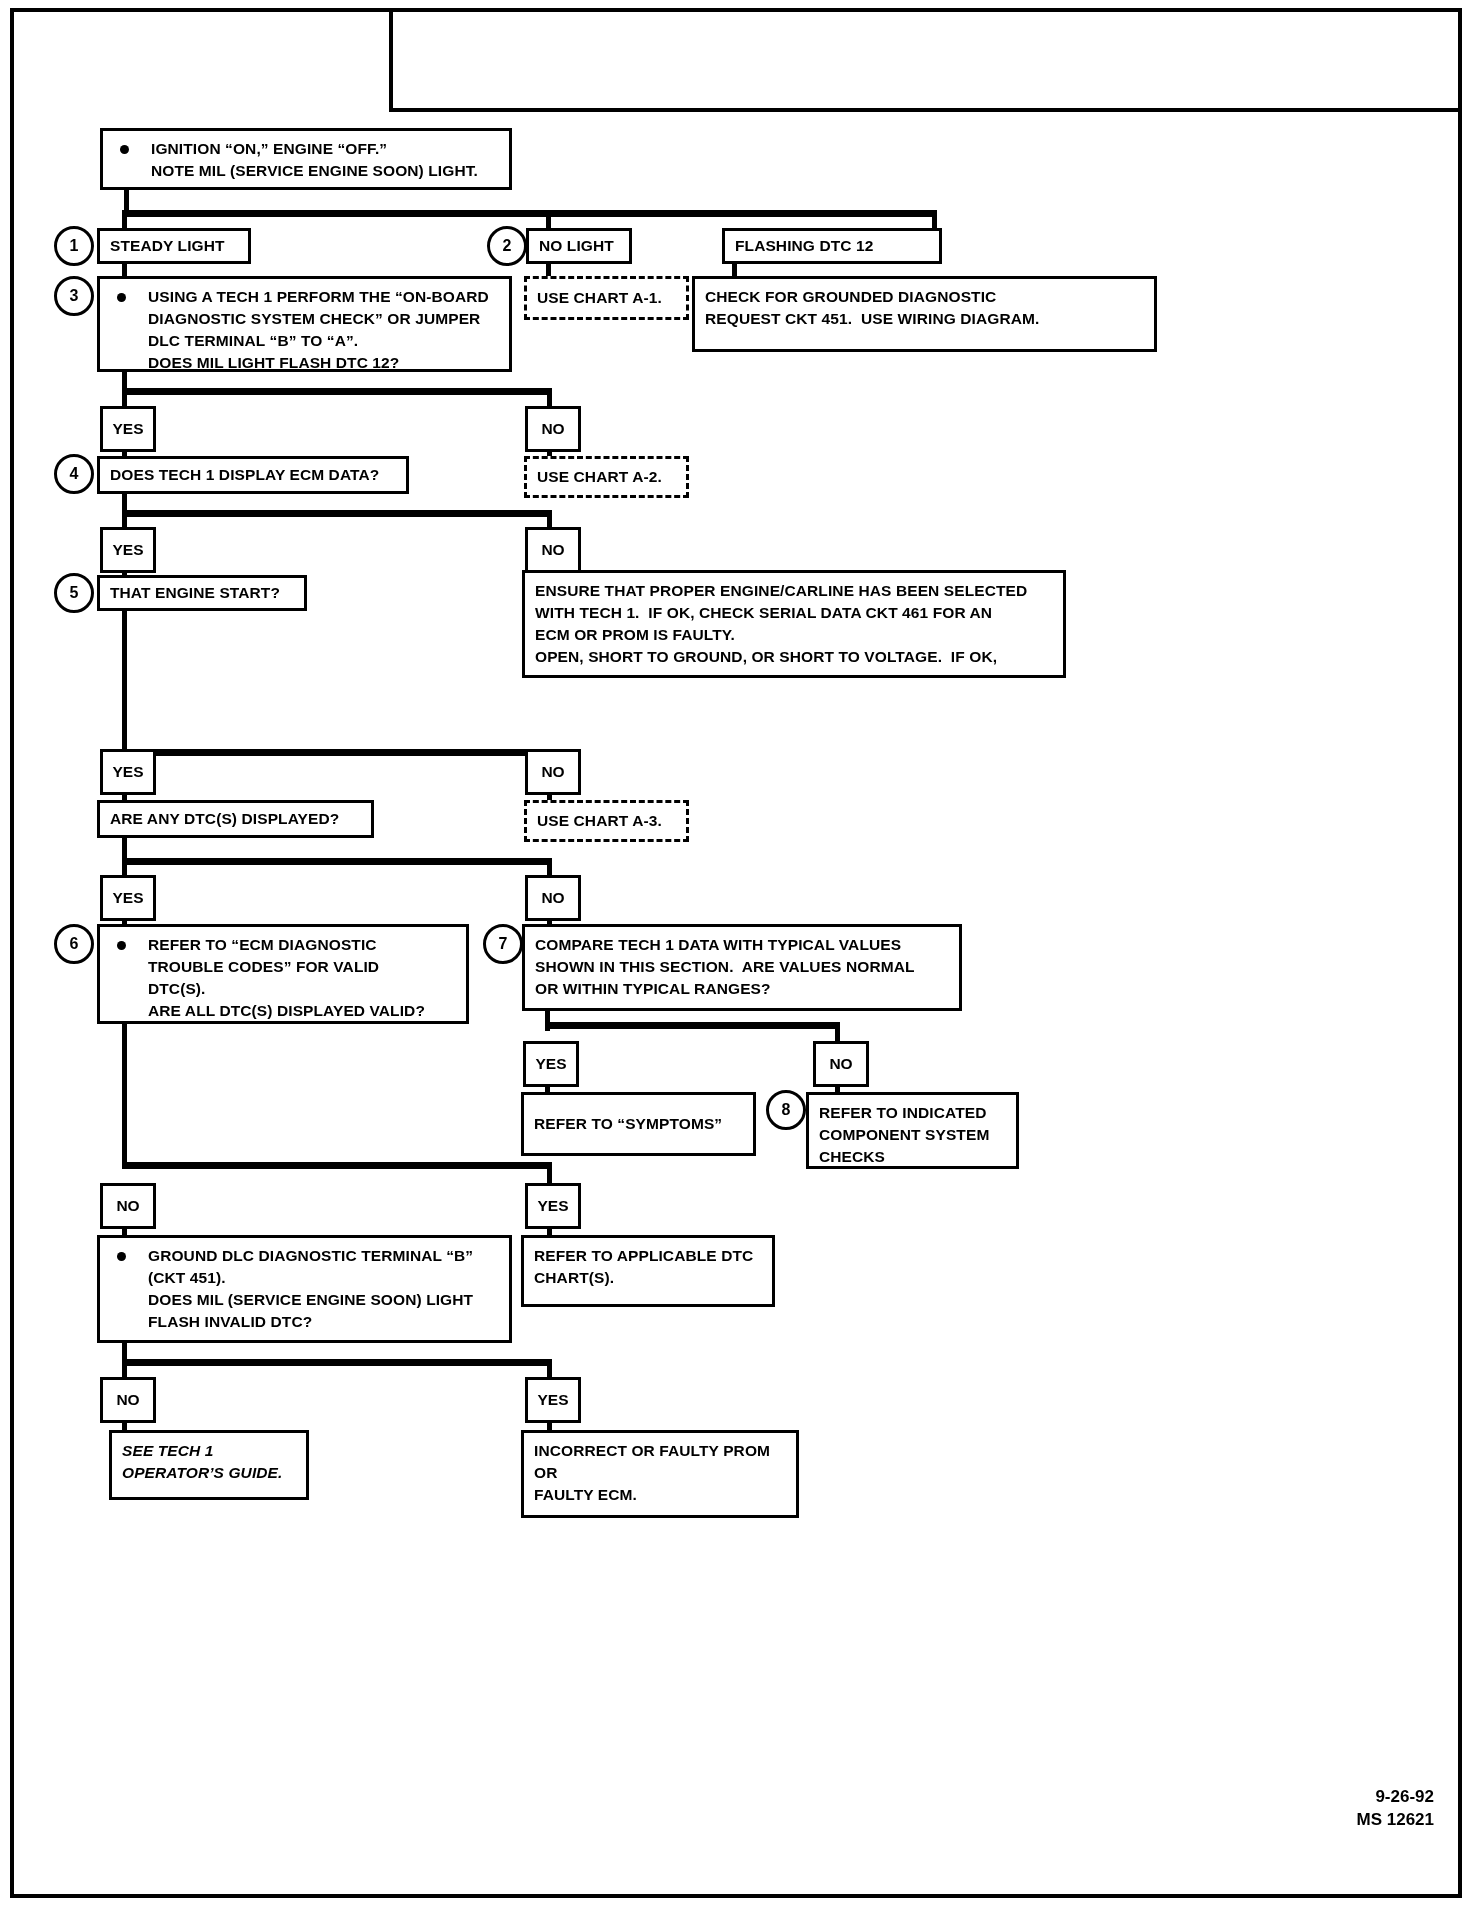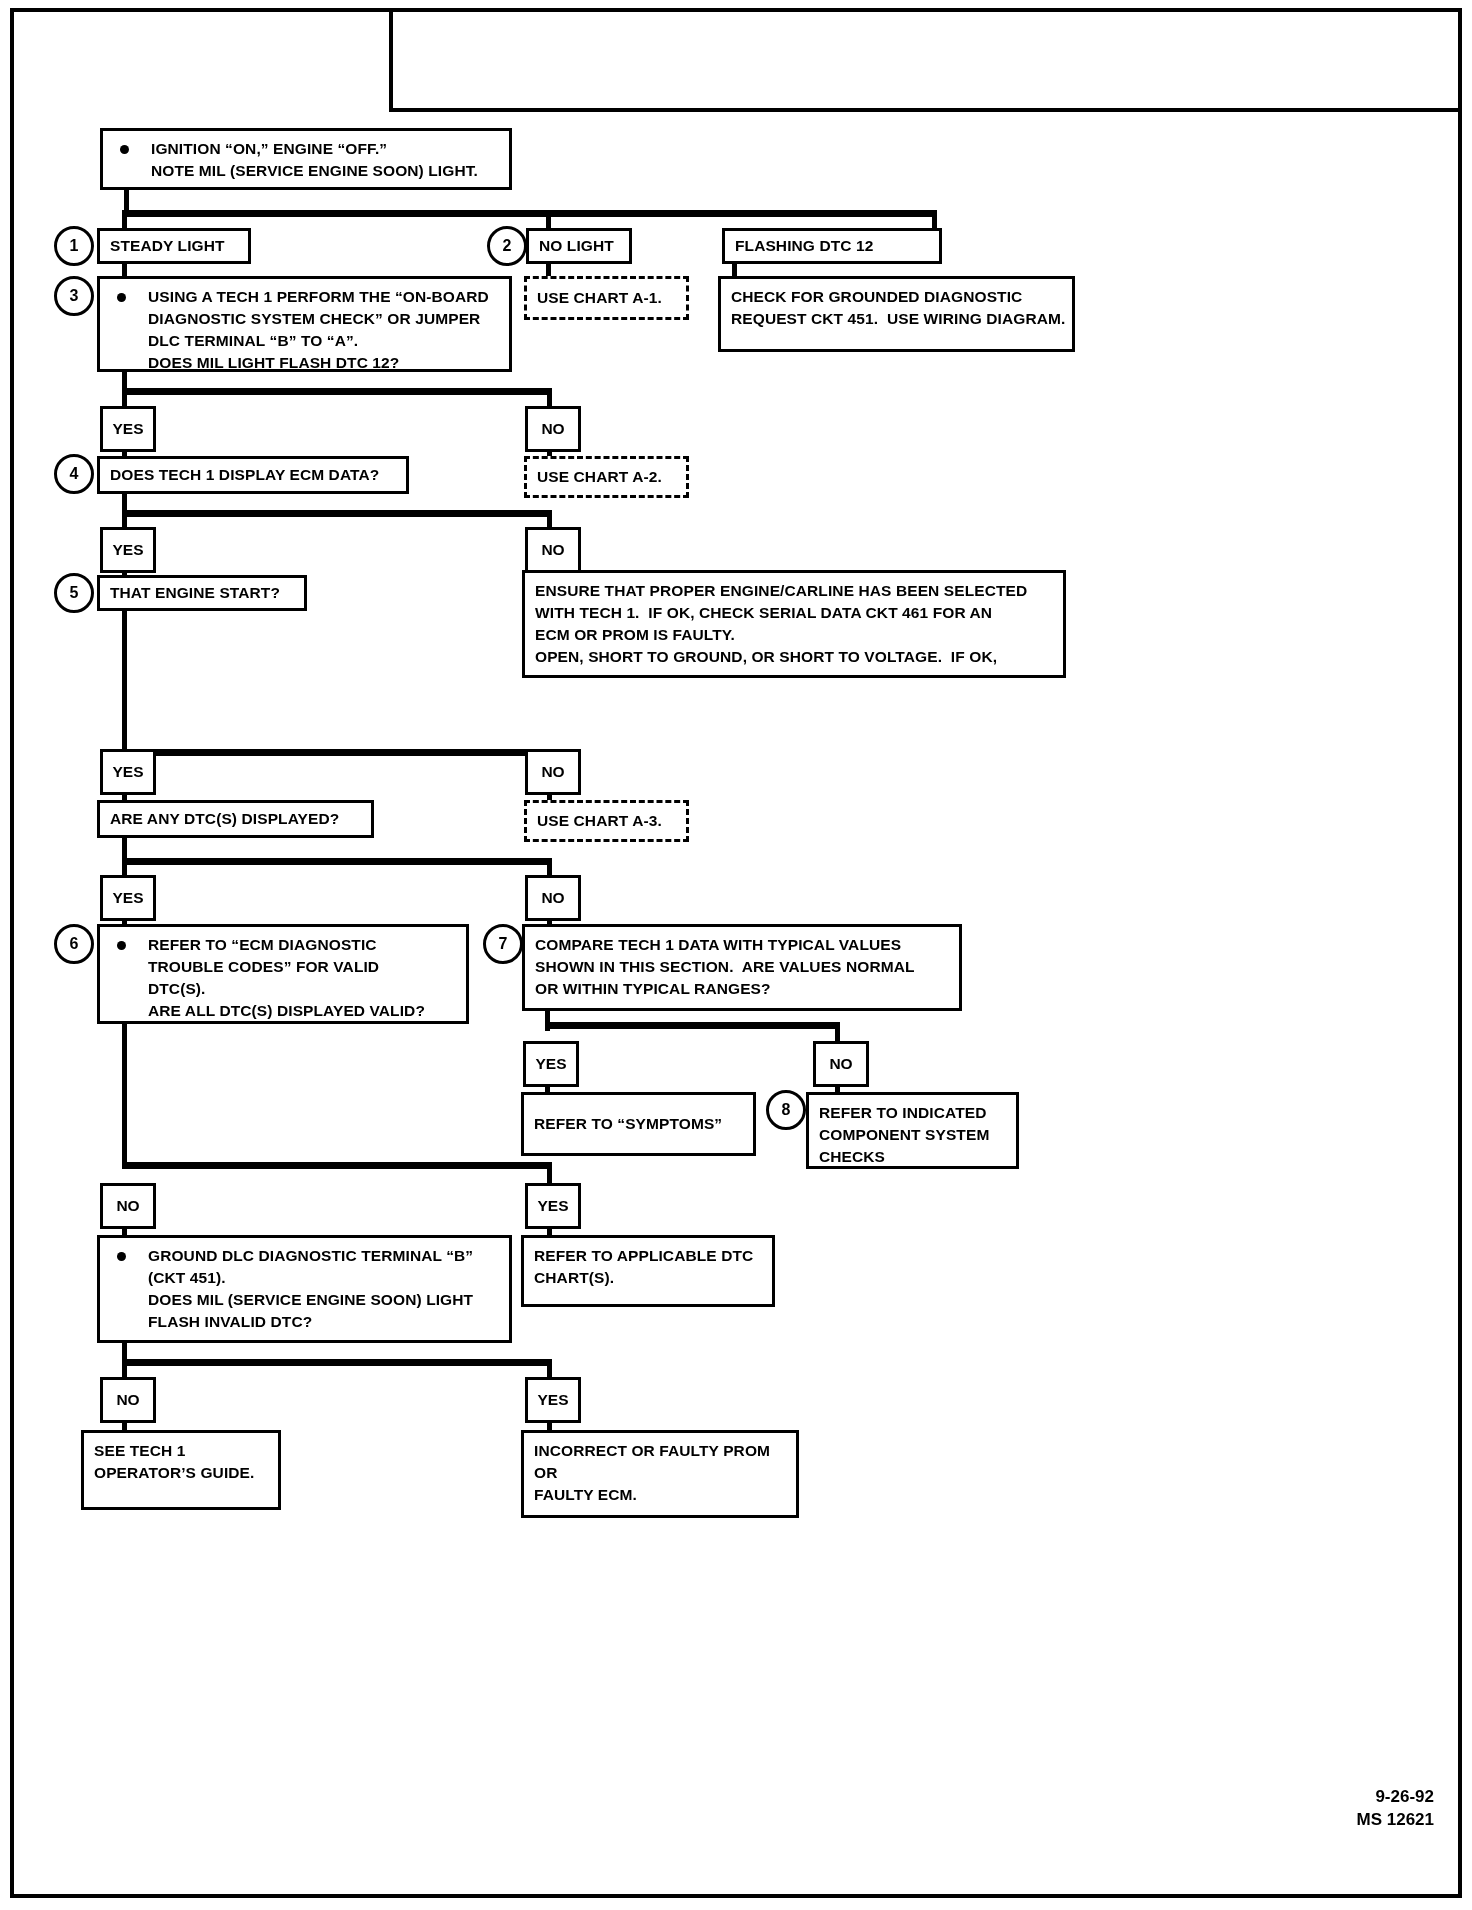--- a/index.html
+++ b/index.html
@@ -204,21 +204,21 @@
       <span class="ln">DIAGNOSTIC SYSTEM CHECK” OR JUMPER</span>
       <span class="ln">DLC TERMINAL “B” TO “A”.</span>
       <span class="ln">DOES MIL LIGHT FLASH DTC 12?</span>
     </span>
   </div>
 
   <div class="box dashed vcenter" style="left:524px; top:276px; width:165px; height:44px;">
     <span class="ln">USE CHART A-1.</span>
   </div>
 
-  <div class="box" style="left:718px; top:276px; width:357px; height:76px;">
+  <div class="box" style="left:692px; top:276px; width:465px; height:76px;">
     <span class="lines">
       <span class="ln">CHECK FOR GROUNDED DIAGNOSTIC</span>
       <span class="ln">REQUEST CKT 451.  USE WIRING DIAGRAM.</span>
     </span>
   </div>
 
   <div class="v" style="left:122px; top:370px; height:25px;"></div>
   <div class="h" style="left:122px; top:388px; width:430px;"></div>
   <div class="v" style="left:122px; top:388px; height:22px;"></div>
   <div class="v" style="left:547px; top:388px; height:22px;"></div>
@@ -364,21 +364,21 @@
   <div class="h" style="left:122px; top:1359px; width:430px;"></div>
   <div class="v" style="left:122px; top:1359px; height:22px;"></div>
   <div class="v" style="left:547px; top:1359px; height:22px;"></div>
 
   <div class="chip" style="left:100px; top:1377px;">NO</div>
   <div class="chip" style="left:525px; top:1377px;">YES</div>
 
   <div class="v" style="left:122px; top:1421px; height:12px;"></div>
   <div class="v" style="left:547px; top:1421px; height:12px;"></div>
 
-  <div class="box" style="left:81px; top:1430px; width:200px; height:80px;">
+  <div class="box" style="left:109px; top:1430px; width:200px; height:70px;font-style:italic;">
     <span class="lines">
       <span class="ln">SEE TECH 1</span>
       <span class="ln">OPERATOR’S GUIDE.</span>
     </span>
   </div>
 
   <div class="box" style="left:521px; top:1430px; width:278px; height:88px;">
     <span class="lines">
       <span class="ln">INCORRECT OR FAULTY PROM</span>
       <span class="ln">OR</span>

